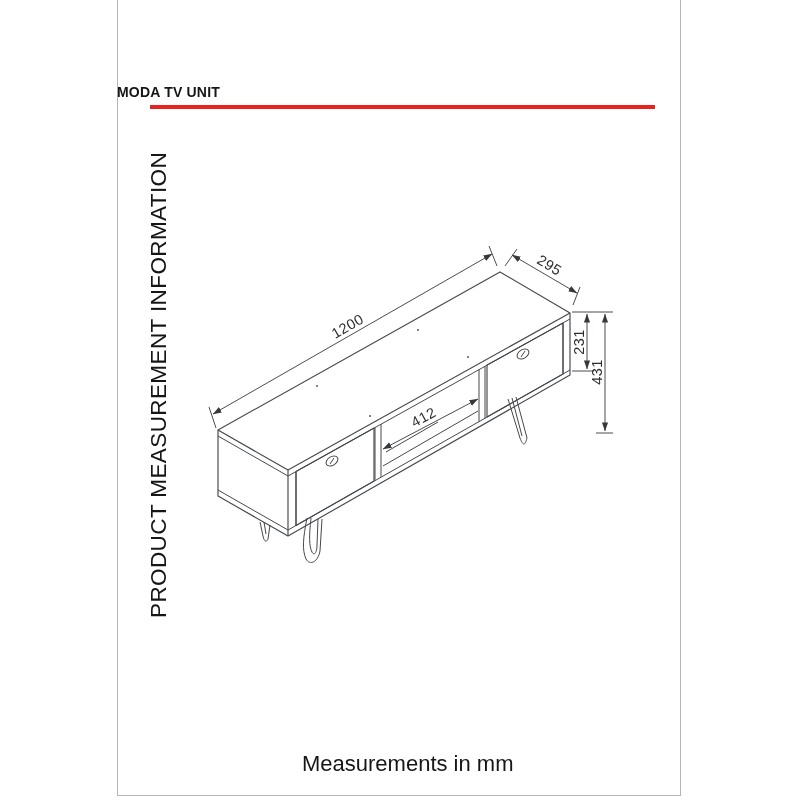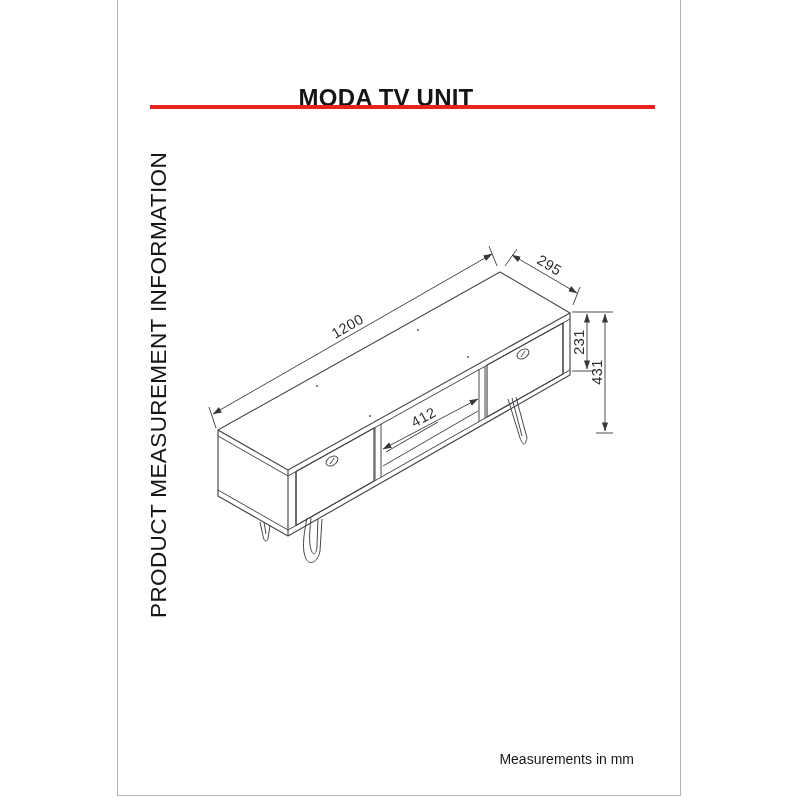--- a/index.html
+++ b/index.html
@@ -1,28 +1,28 @@
 <!DOCTYPE html>
 <html><head>
 <meta charset="utf-8">
 <style>
   * { margin:0; padding:0; box-sizing:border-box; }
   html,body { width:800px; height:800px; background:#ffffff;
               font-family:"Liberation Sans", sans-serif; color:#1a1a1a; overflow:hidden; }
   .page { position:relative; width:800px; height:800px; background:#fff; }
   .frame { position:absolute; left:117px; top:-10px; width:564px; height:806px;
            border:1px solid #b5b5b5; background:#fff; }
-  .title { position:absolute; left:117px; top:84px; width:538px; text-align:center;
-           font-size:24px; font-weight:bold; letter-spacing:0.2px; color:#151515; }
+  .title { position:absolute; left:117px; top:84px; width:538px; text-align:left;
+           font-size:14px; font-weight:bold; letter-spacing:0.2px; color:#151515; }
   .rule  { position:absolute; left:150px; top:105px; width:505px; height:4px; }
   .side-label { position:absolute; left:146px; top:618px; transform:rotate(-90deg);
                 transform-origin:0 0; white-space:nowrap; font-size:22.5px;
                 letter-spacing:0.4px; color:#161616; }
-  .footer { position:absolute; left:284px; top:751px; width:350px; text-align:right;
-            font-size:14px; color:#161616; }
+  .footer { position:absolute; left:302px; top:751px; width:350px; 
+            font-size:22px; color:#161616; }
   svg.drawing { position:absolute; left:0; top:0; }
   svg .ln   { fill:none; stroke:#45484c; stroke-width:1.15; stroke-linejoin:round; }
   svg .thin { fill:none; stroke:#45484c; stroke-width:1; }
   svg .dim  { fill:none; stroke:#37383a; stroke-width:0.9; }
   svg .dimtxt { fill:#2c2d2f; font-family:"Liberation Sans",sans-serif; font-size:14.5px; letter-spacing:0.5px; }
   svg .dot { fill:#55585c; stroke:none; }
 </style>
 </head>
 <body>
 

